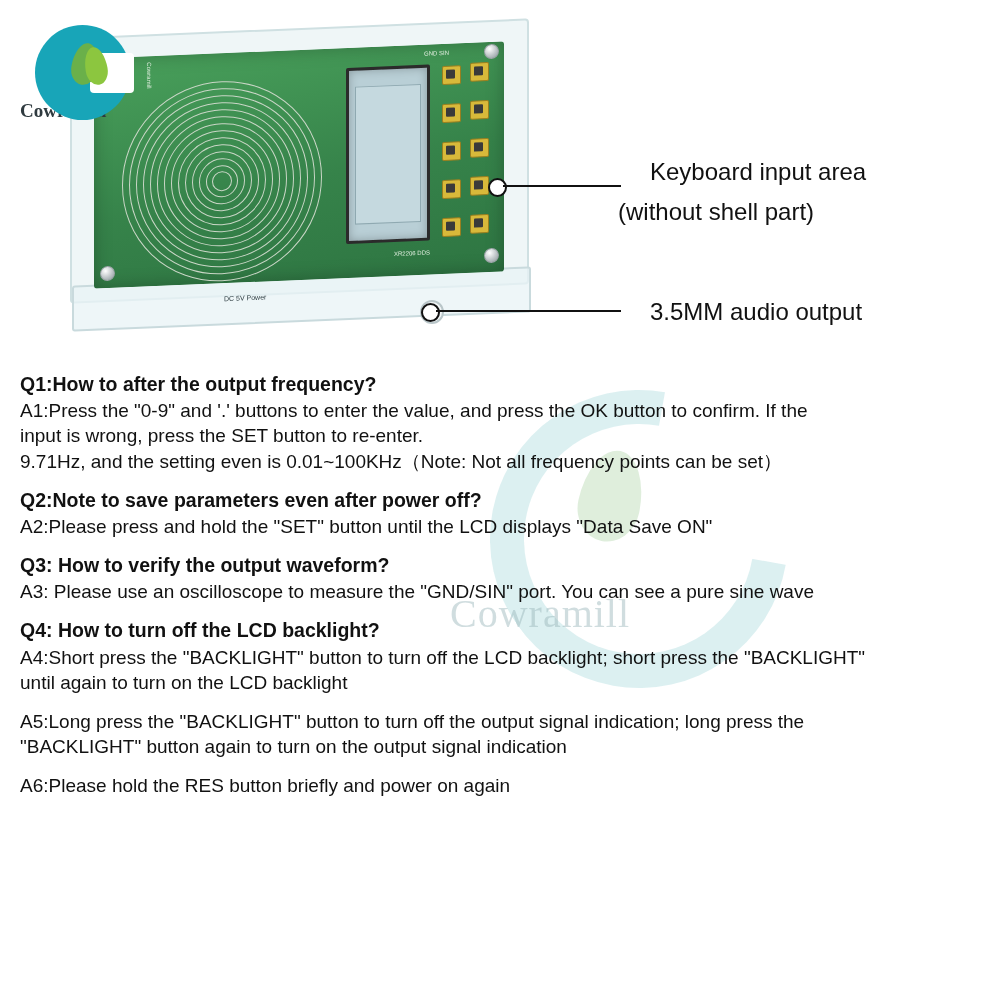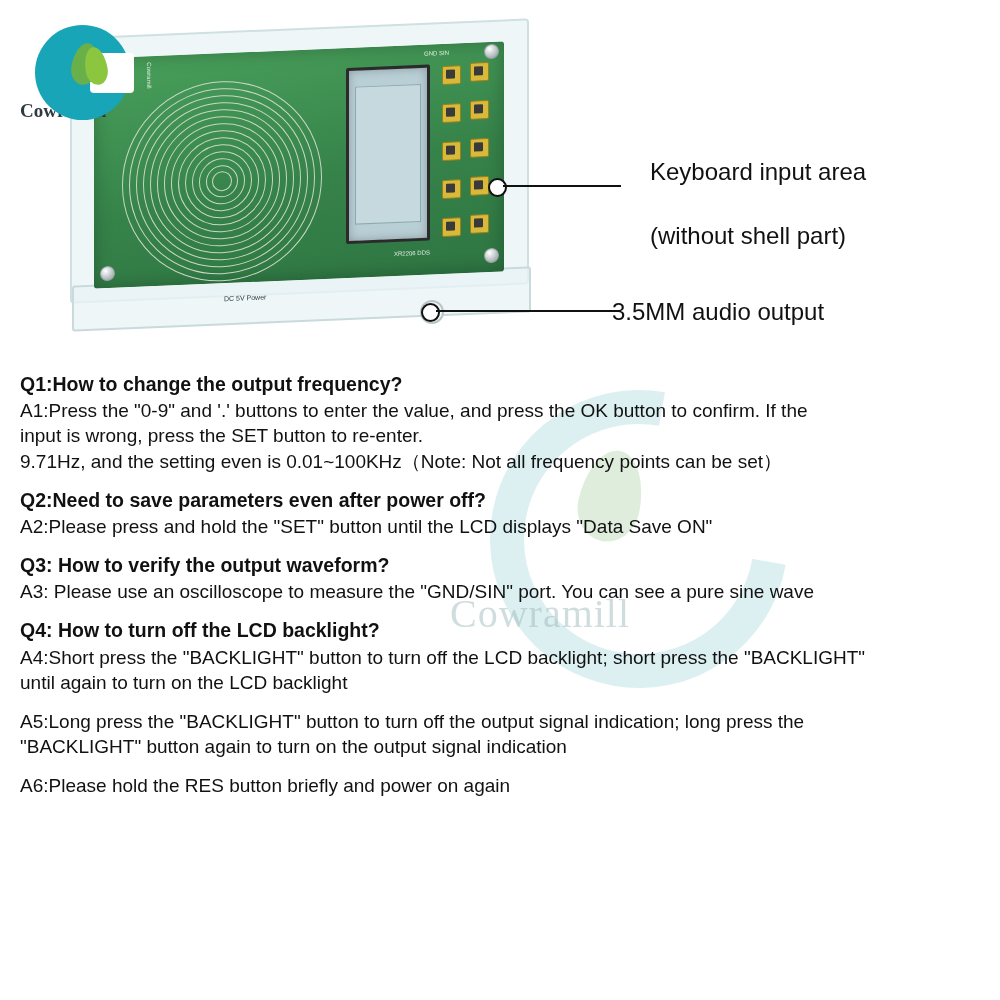--- a/index.html
+++ b/index.html
@@ -361,46 +361,46 @@
       <div class="screw" style="left:6px;  top:208px;"></div>
       <div class="screw" style="left:390px;top:206px;"></div>
     </div>
 
     <div class="jack" style="left:358px; top:272px;"></div>
   </div>
 
   <div class="callout-dot" style="left:488px; top:178px;"></div>
   <div class="callout-line" style="left:503px; top:185px; width:118px;"></div>
   <div class="callout-text" style="left:650px; top:156px;">Keyboard input area</div>
-  <div class="callout-text" style="left:650px; top:196px;margin-top:24px;">(without shell part)</div>
+  <div class="callout-text" style="left:618px; top:196px;">(without shell part)</div>
 
   <div class="callout-dot" style="left:421px; top:303px;"></div>
   <div class="callout-line" style="left:436px; top:310px; width:185px;"></div>
-  <div class="callout-text" style="left:612px; top:296px;">3.5MM audio output</div>
+  <div class="callout-text" style="left:650px; top:296px;">3.5MM audio output</div>
 
   <div class="logo-badge">
     <div class="logo-circle"></div>
     <div class="logo-cut"></div>
     <div class="logo-leaf"></div>
     <div class="logo-leaf2"></div>
   </div>
   <div class="logo-text">Cowramill</div>
 </div>
 
 <div class="faq">
 
   <div class="faq-block">
-    <p class="q">Q1:How to change the output frequency?</p>
+    <p class="q">Q1:How to after the output frequency?</p>
     <p class="a">A1:Press the "0-9" and '.' buttons to enter the value, and press the OK button to confirm. If the</p>
     <p class="a">input is wrong, press the SET button to re-enter.</p>
     <p class="a">9.71Hz, and the setting even is 0.01~100KHz（Note: Not all frequency points can be set）</p>
   </div>
 
   <div class="faq-block">
-    <p class="q">Q2:Need to save parameters even after power off?</p>
+    <p class="q">Q2:Note to save parameters even after power off?</p>
     <p class="a">A2:Please press and hold the "SET" button until the LCD displays "Data Save ON"</p>
   </div>
 
   <div class="faq-block">
     <p class="q">Q3: How to verify the output waveform?</p>
     <p class="a">A3: Please use an oscilloscope to measure the "GND/SIN" port. You can see a pure sine wave</p>
   </div>
 
   <div class="faq-block">
     <p class="q">Q4: How to turn off the LCD backlight?</p>

